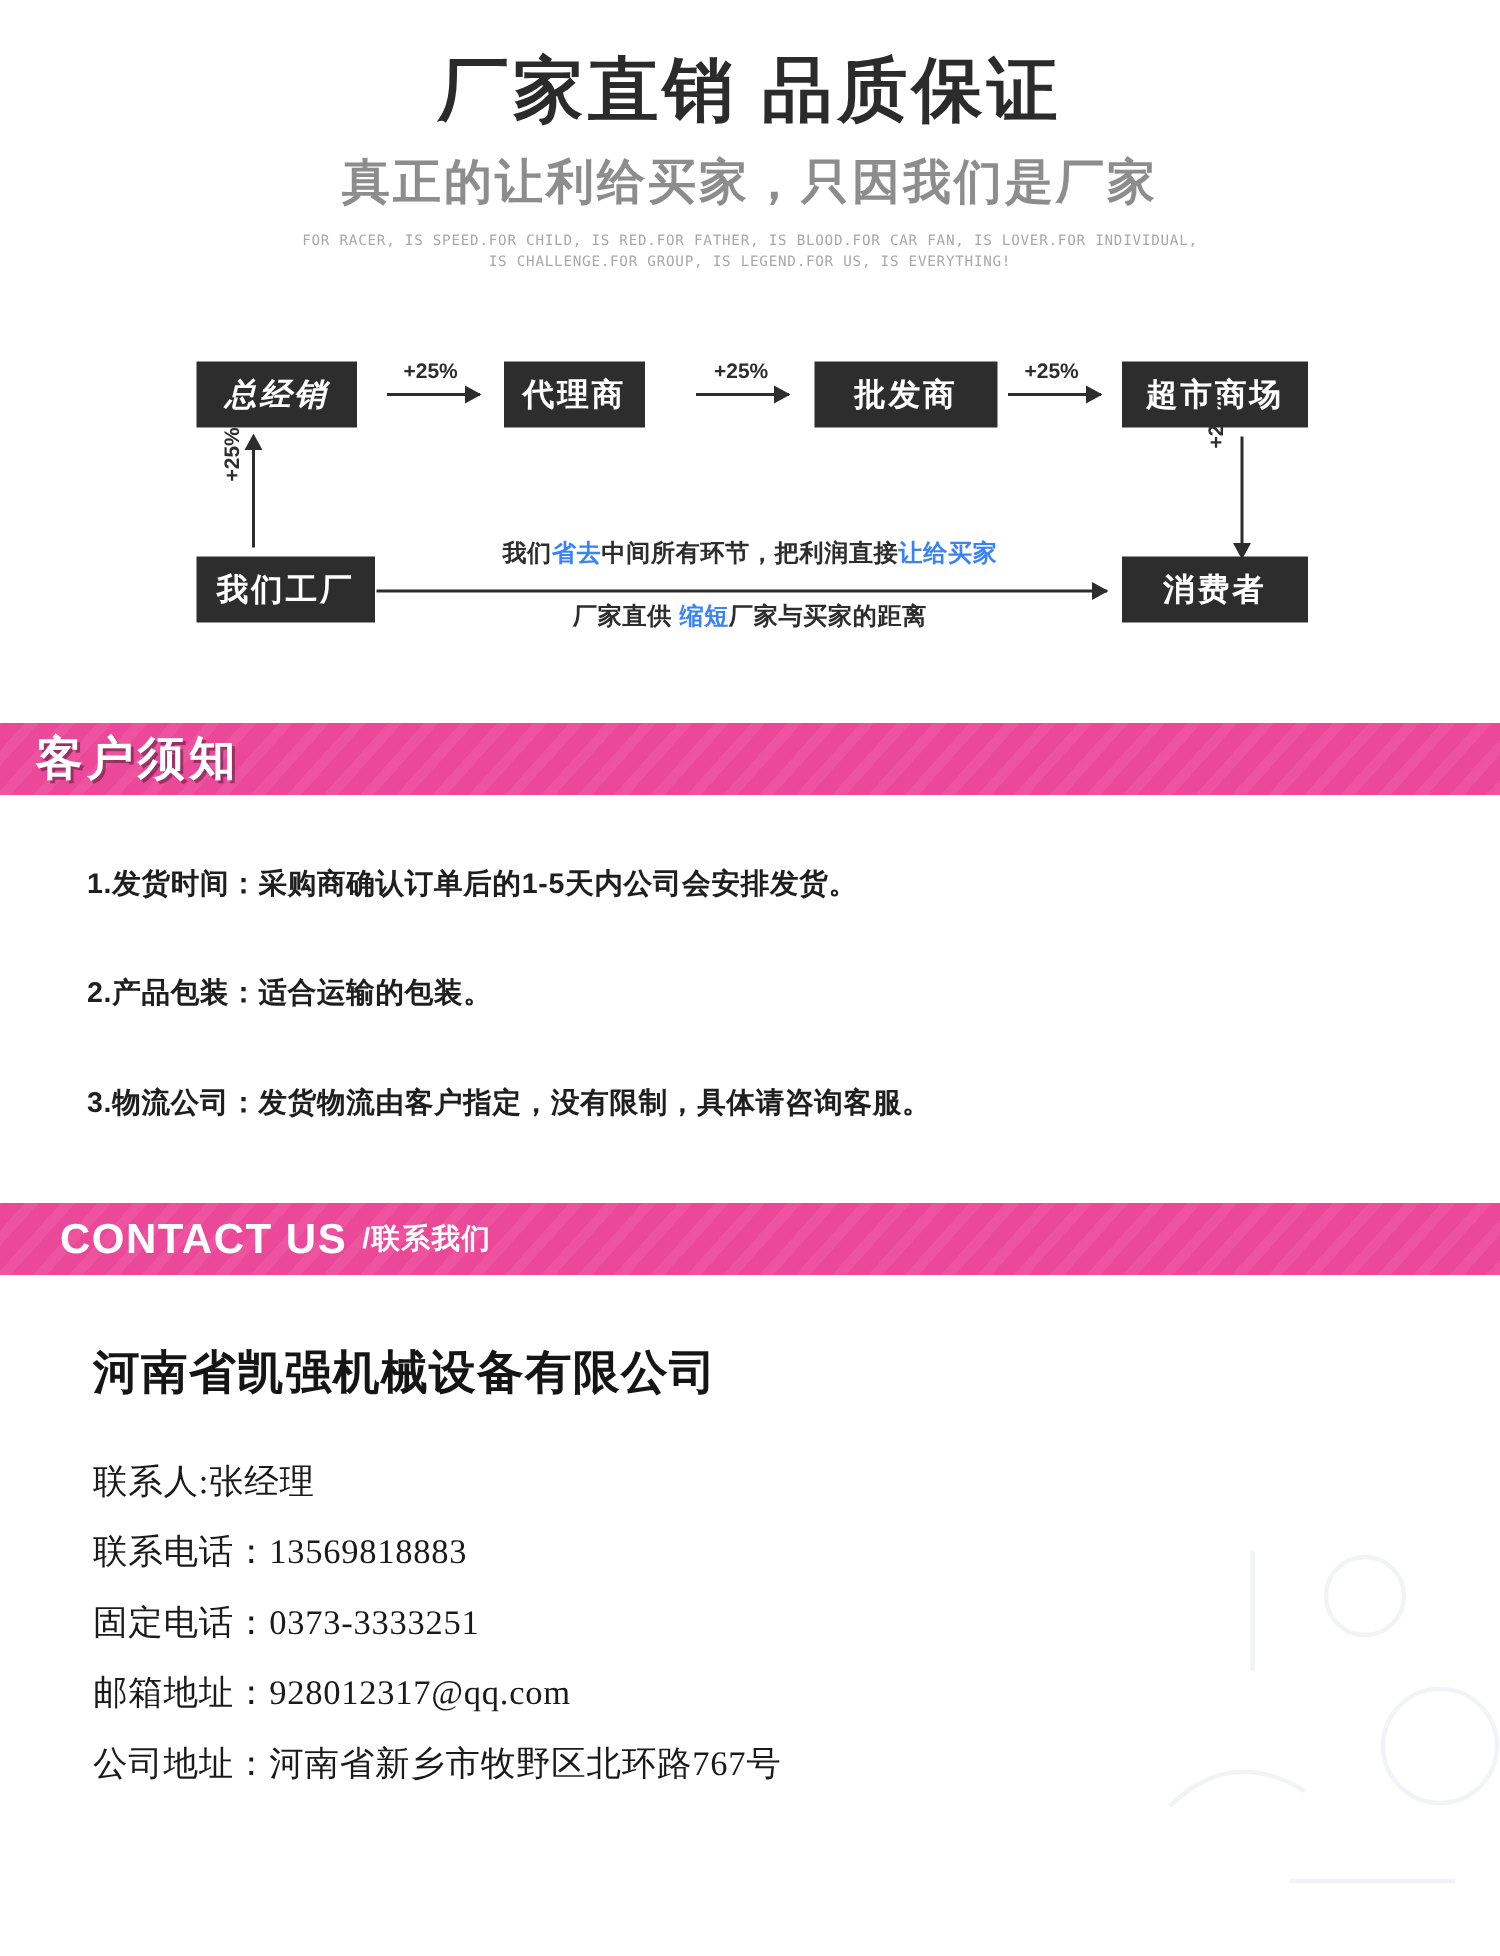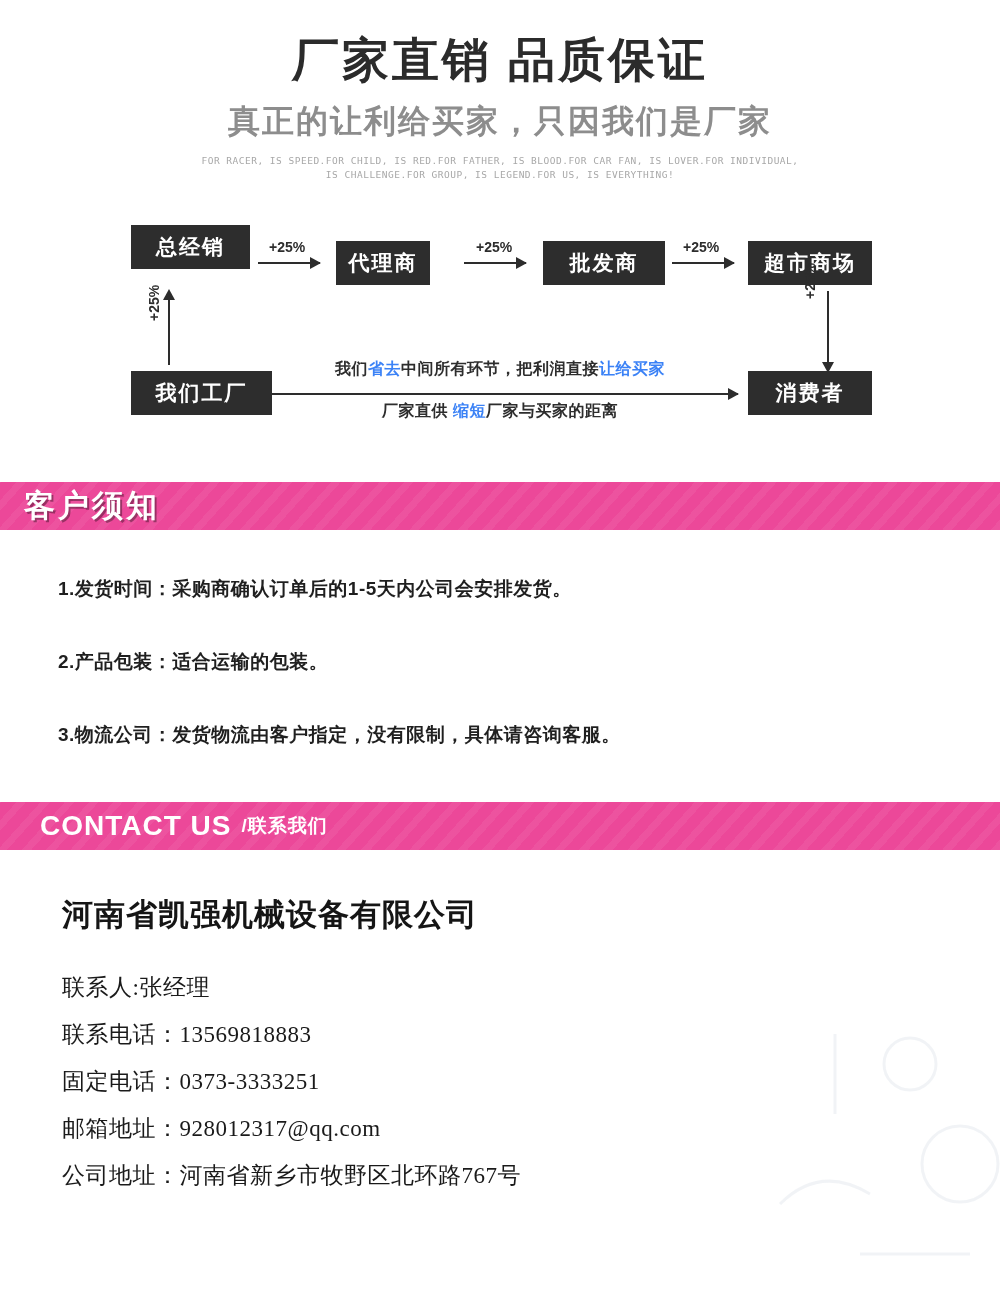--- a/index.html
+++ b/index.html
@@ -58,25 +58,25 @@
     background: #2d2d2d;
     color: #ffffff;
     font-size: 21px;
     font-weight: bold;
     letter-spacing: 2px;
     display: flex;
     align-items: center;
     justify-content: center;
     height: 44px;
   }
-  .n1 { left: 131px; top: 0; width: 119px; }
+  .n1 { left: 131px; top: 16px; width: 107px; font-style: italic; }
   .n2 { left: 336px; top: 16px; width: 94px; }
   .n3 { left: 543px; top: 16px; width: 122px; }
   .n4 { left: 748px; top: 16px; width: 124px; }
-  .n5 { left: 131px; top: 146px; width: 141px; }
+  .n5 { left: 131px; top: 146px; width: 119px; }
   .n6 { left: 748px; top: 146px; width: 124px; }
 
   .pct {
     position: absolute;
     font-size: 14px;
     font-weight: bold;
     color: #2d2d2d;
     font-family: "Liberation Sans", sans-serif;
   }
   .pct-h1 { left: 269px; top: 14px; }

